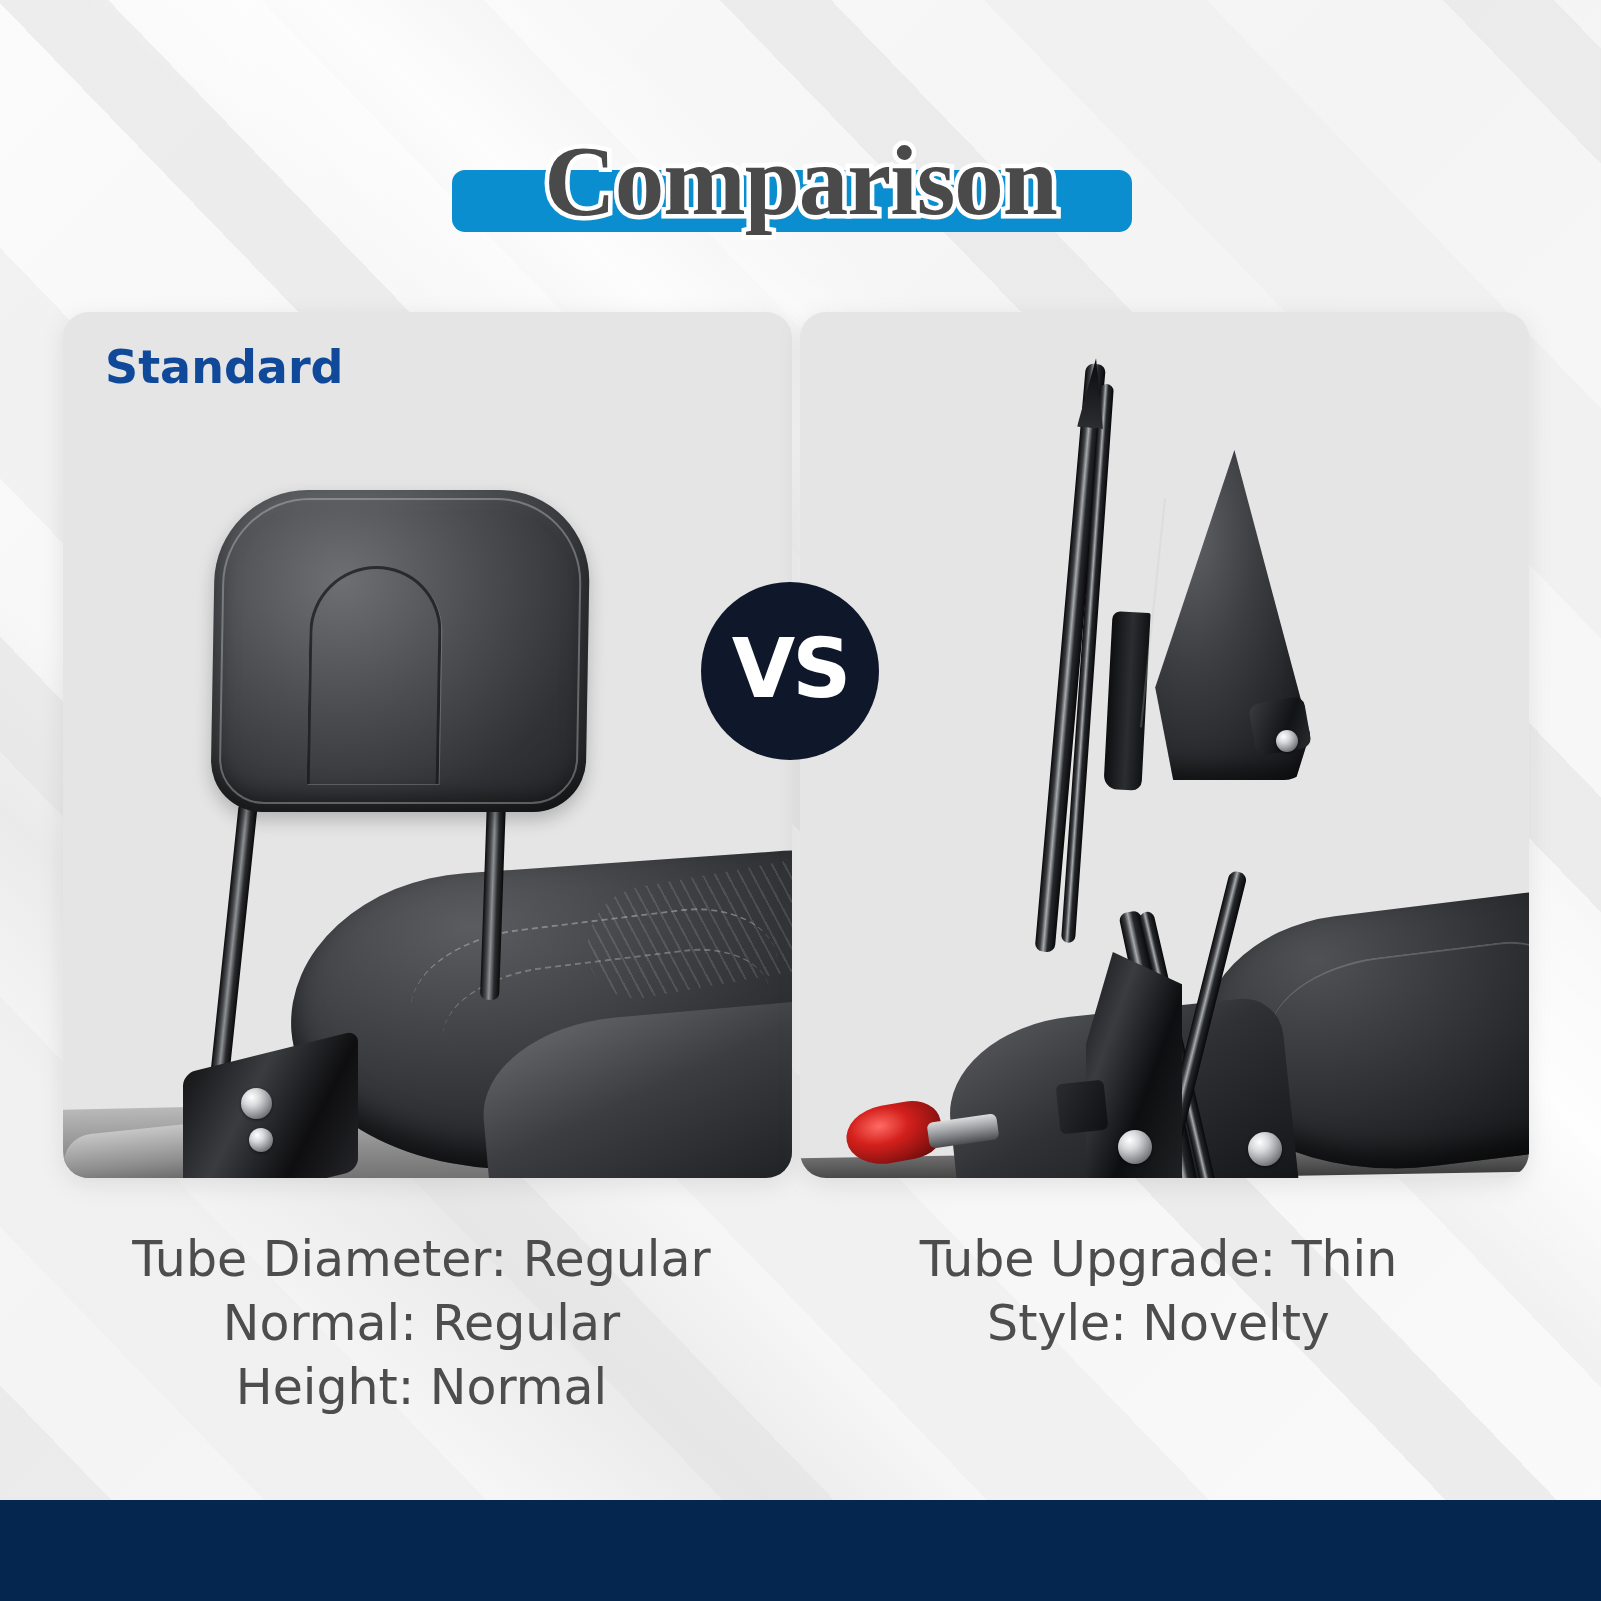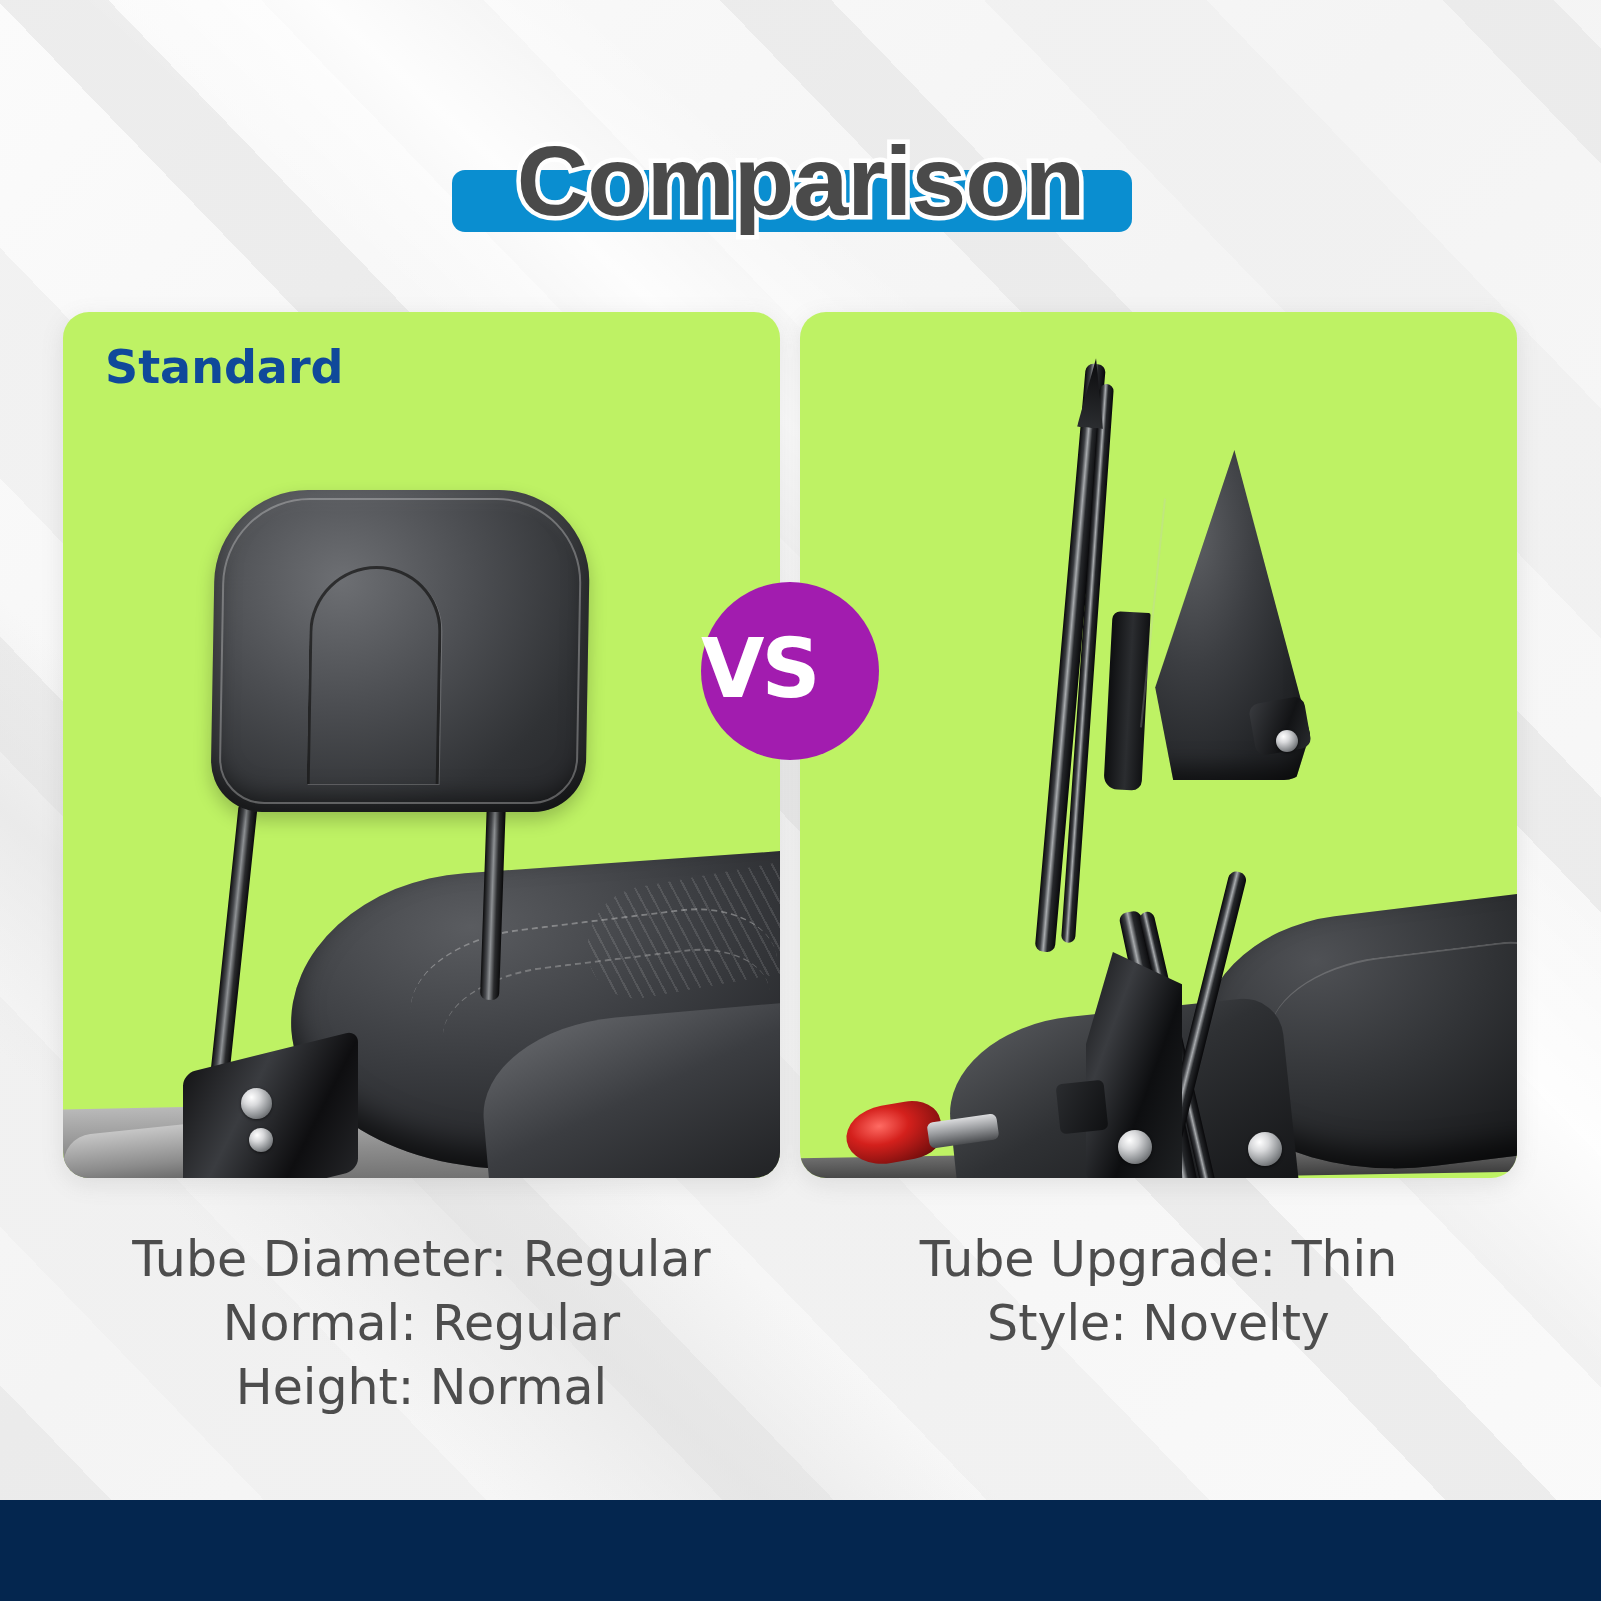--- a/index.html
+++ b/index.html
@@ -68,33 +68,34 @@
     top: 0;
     width: 1601px;
     text-align: center;
     font-size: 99px;
     font-weight: bold;
     line-height: 125px;
     color: #4a4a4a;
     letter-spacing: -1px;
     -webkit-text-stroke: 9px #ffffff;
     paint-order: stroke fill;
-    font-family: Liberation Sans, sans-serif;
+    font-family: Liberation Serif, serif;
   }
 
   
   .card {
     position: absolute;
     top: 312px;
     width: 717px;
     height: 866px;
-    background: #bef264;
+    background: #e5e5e5;
     border-radius: 26px;
     box-shadow: 0 6px 22px rgba(120,120,120,0.16);
     overflow: hidden;
+    padding-left: 12px;
   }
   #card-standard { left: 63px; }
   #card-upgrade  { left: 800px; }
 
   .card-label {
     position: absolute;
     left: 42px;
     top: 28px;
     font-size: 46px;
     font-weight: bold;
@@ -368,25 +369,25 @@
   }
 
   
   #vs-badge {
     position: absolute;
     left: 701px;
     top: 582px;
     width: 178px;
     height: 178px;
     border-radius: 50%;
-    background: #a21caf;
+    background: #0f172a;
     z-index: 40;
     display: flex;
     align-items: center;
-    justify-content: flex-start;
+    justify-content: center;
   }
   #vs-text {
     color: #ffffff;
     font-size: 82px;
     font-weight: bold;
     letter-spacing: -3px;
     font-family: "DejaVu Sans", sans-serif;
     line-height: 1;
     margin-top: -4px;
   }

